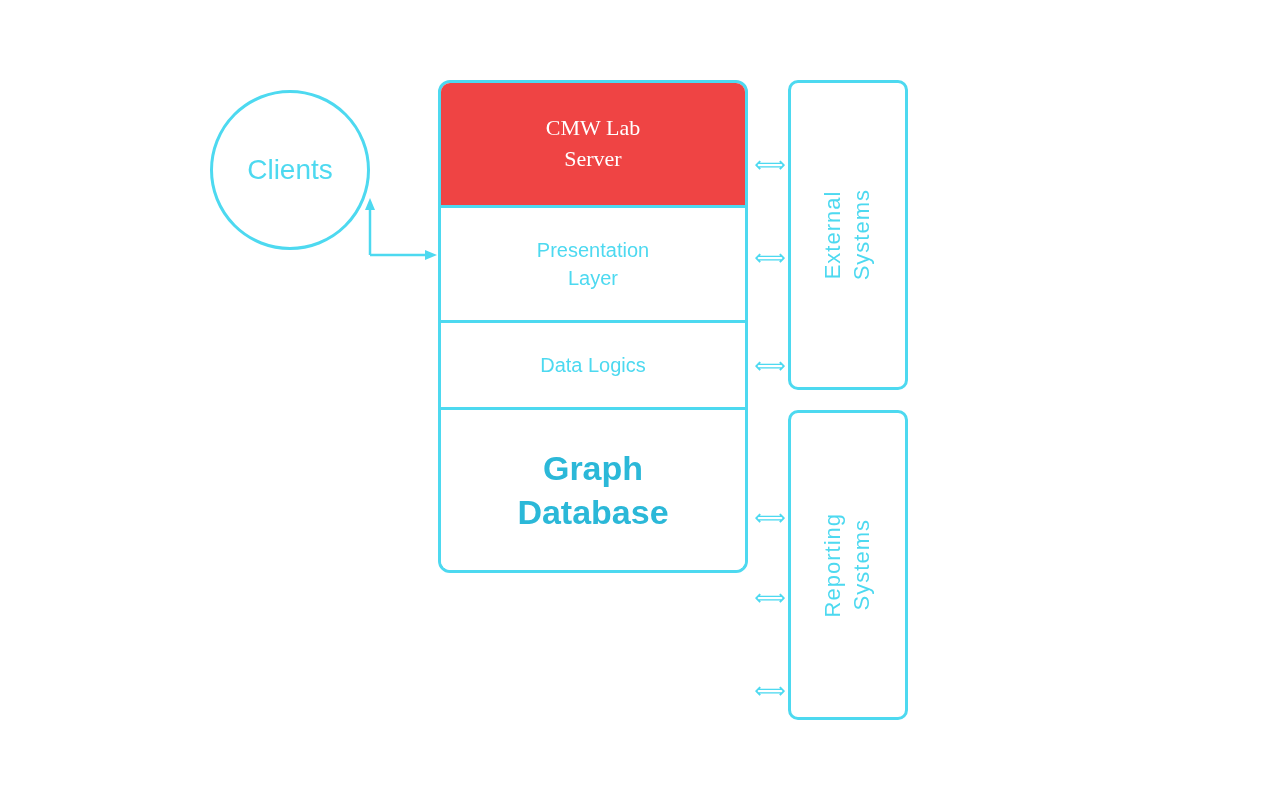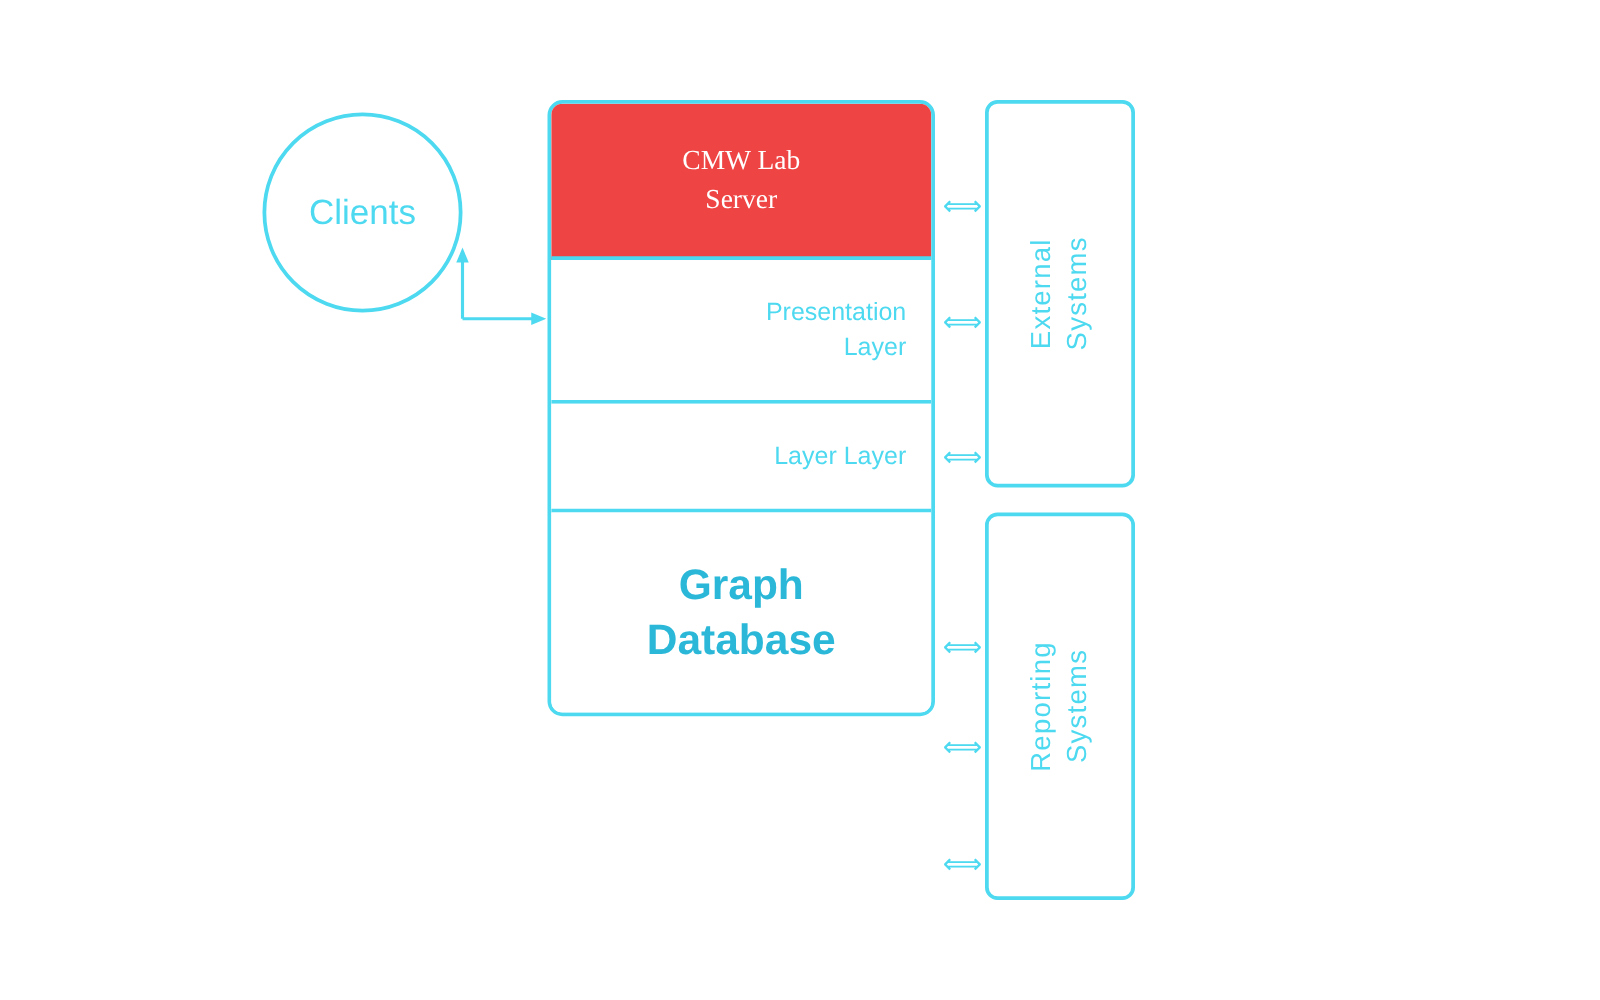--- a/index.html
+++ b/index.html
@@ -69,21 +69,21 @@
       color: #ffffff;
       font-size: 22px;
       font-weight: 400;
       line-height: 1.4;
       border-bottom: 3px solid #4dd9f0;
       font-family: Liberation Serif, serif;
     }
 
     .layer {
       padding: 28px 20px;
-      text-align: right;
+      text-align: center;
       color: #4dd9f0;
       font-size: 20px;
       font-weight: 400;
       line-height: 1.4;
       border-bottom: 3px solid #4dd9f0;
       background: #ffffff;
     }
 
     .layer-graph {
       padding: 36px 20px;
@@ -170,21 +170,21 @@
     <div class="layer-cmw">
       <span>CMW Lab<br>Server</span>
     </div>
 
     <div class="layer">
       <span>Presentation<br>Layer</span>
     </div>
 
 
     <div class="layer">
-      <span>Layer Layer</span>
+      <span>Data Logics</span>
     </div>
 
     <div class="layer-graph">
       <span>Graph<br>Database</span>
     </div>
   </div>
 
   <svg style="position:absolute; left:555px; top:40px;" width="50" height="640" viewBox="0 0 50 640">
 
     <text x="25" y="92" text-anchor="middle" fill="#4dd9f0" font-size="22" font-weight="400">⟺</text>

